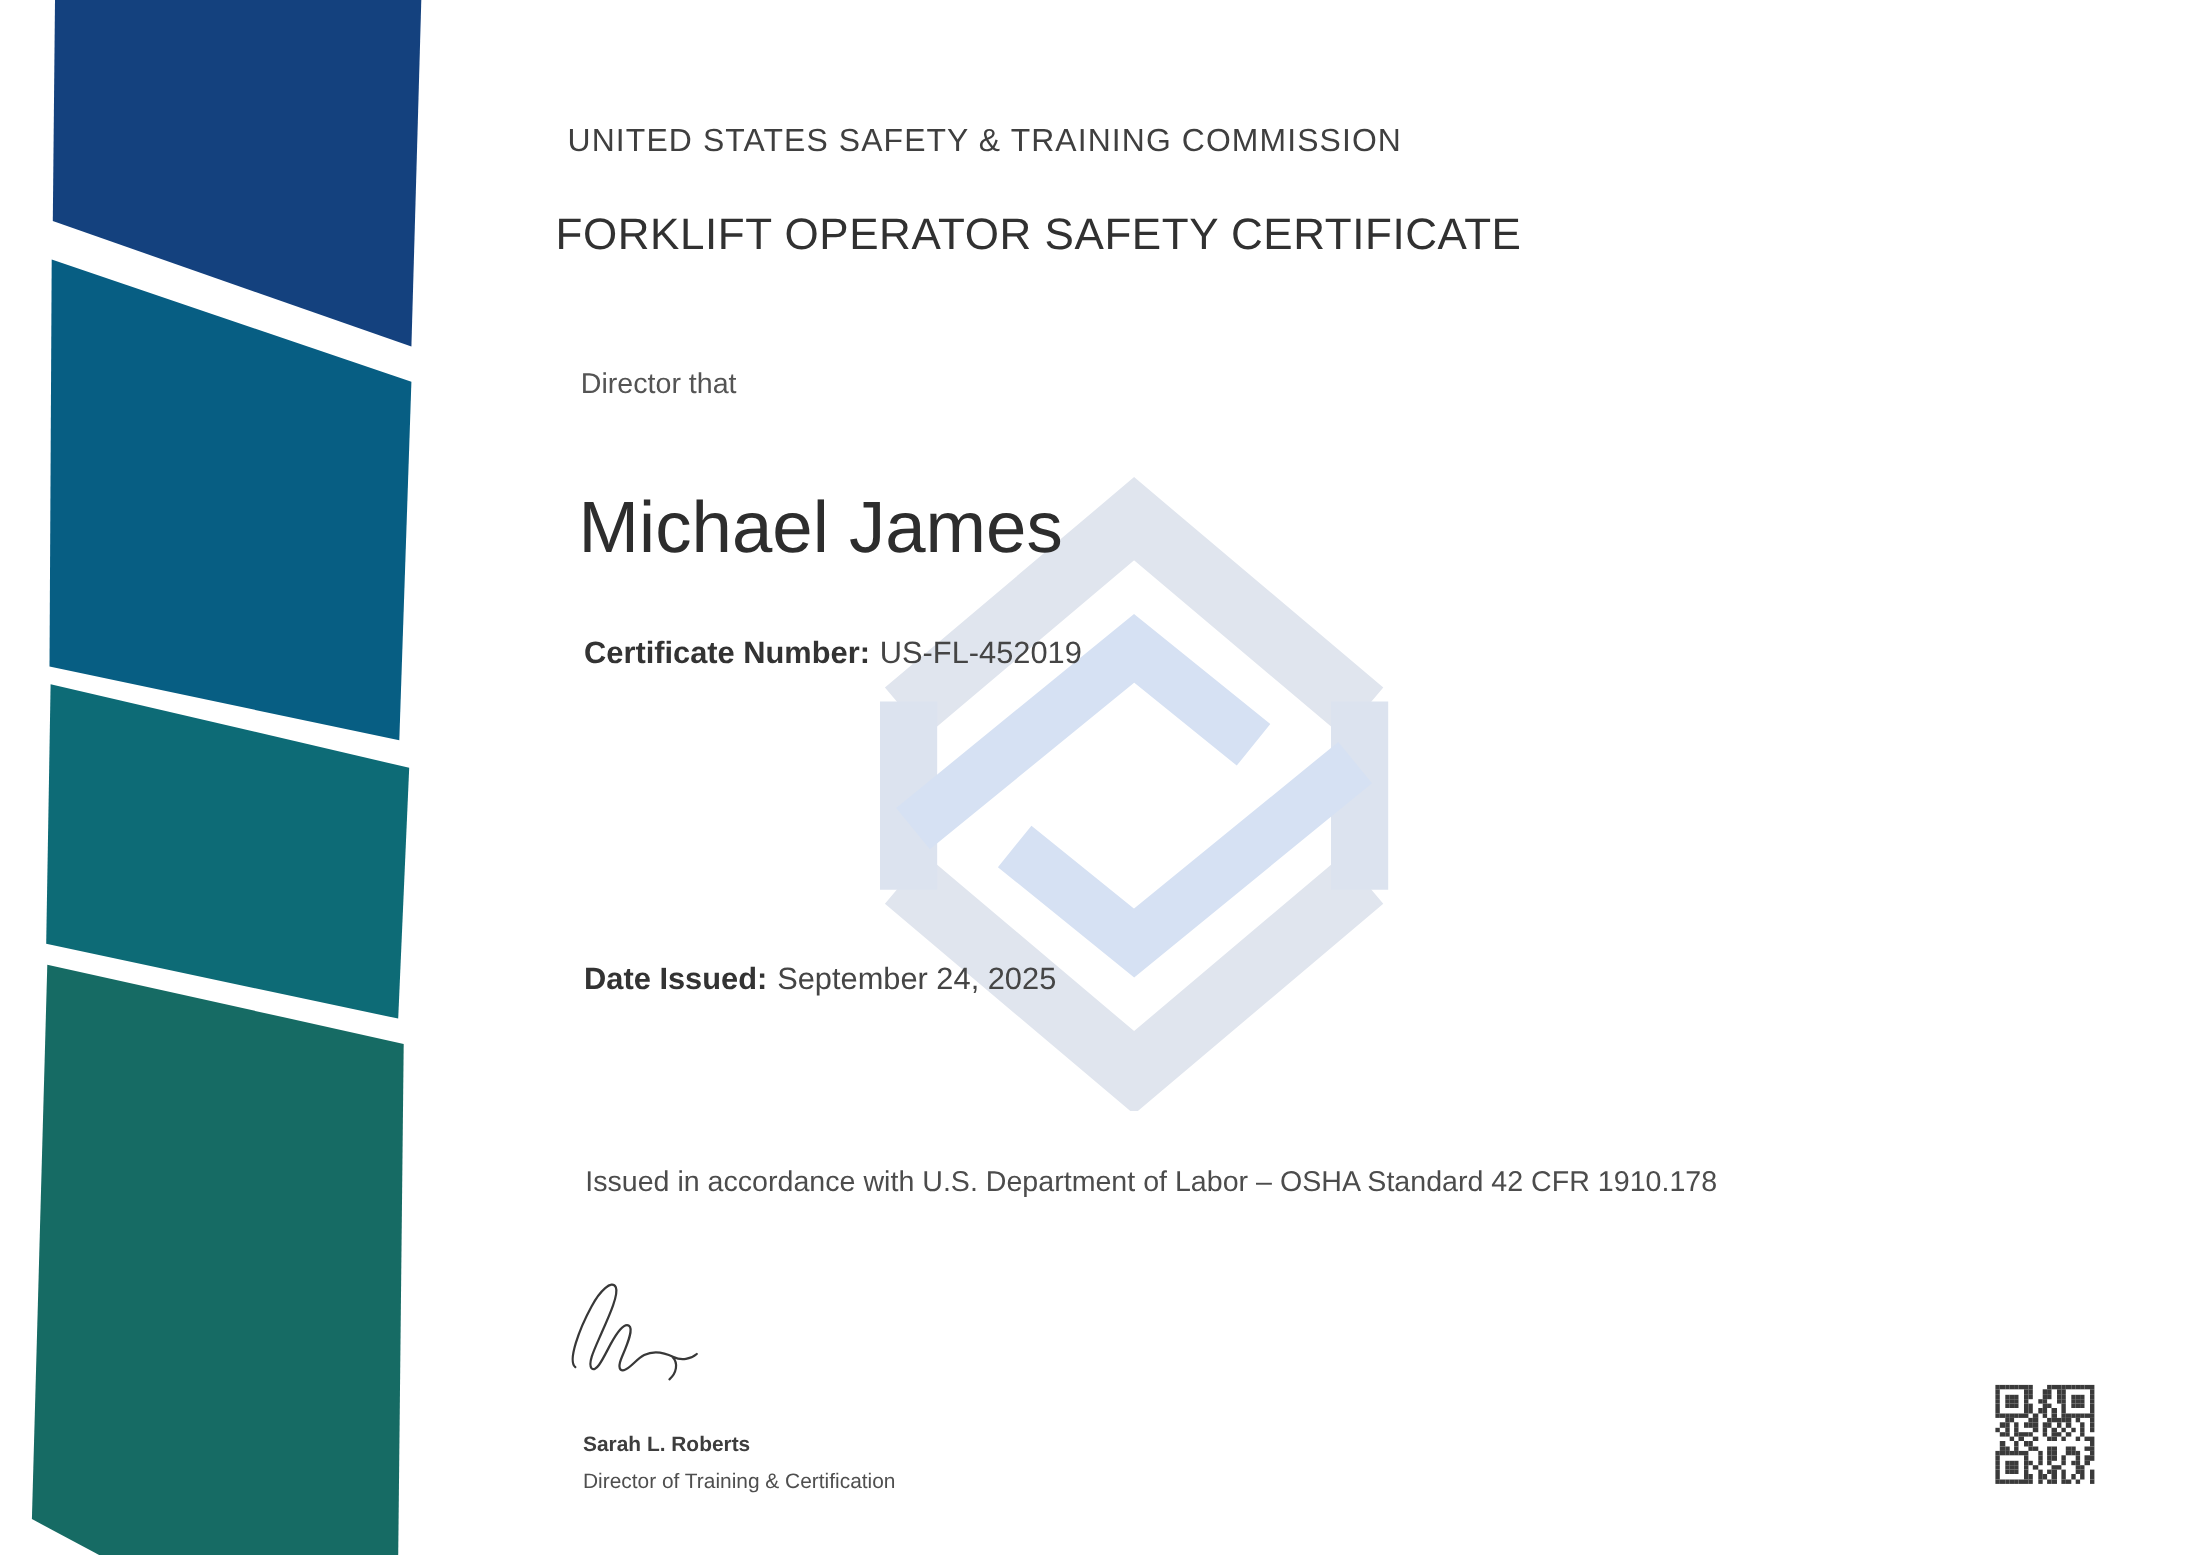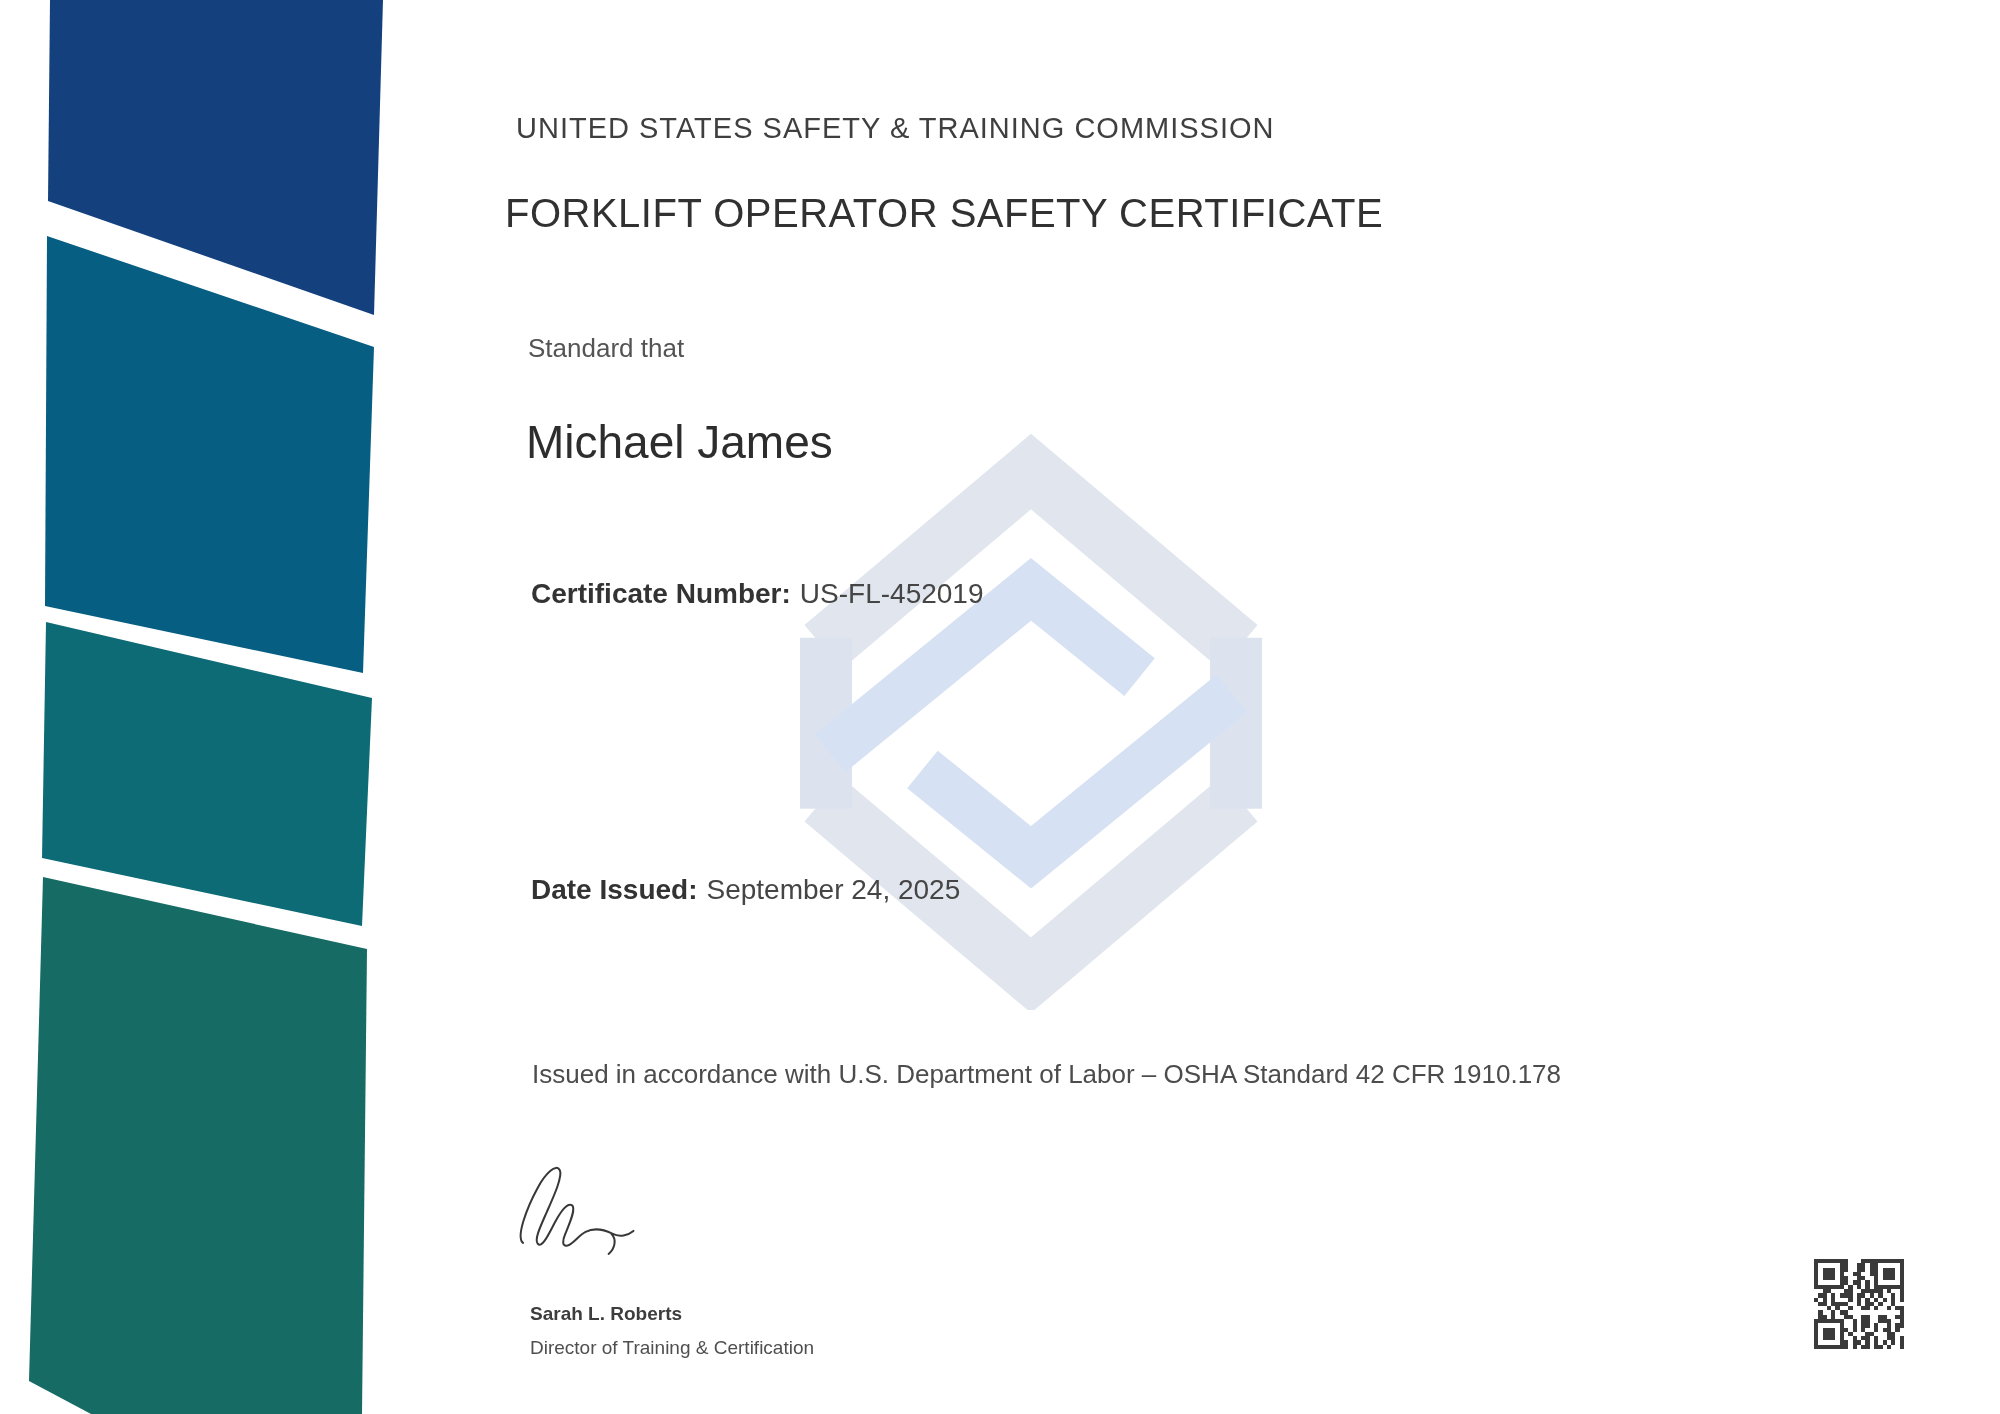--- a/index.html
+++ b/index.html
@@ -5,21 +5,21 @@
   html,body{margin:0;padding:0;background:#ffffff;}
   .page{
     position:relative;width:2000px;height:1414px;background:#ffffff;overflow:hidden;
     font-family:"Liberation Sans",sans-serif;color:#3c3c3c;
   }
   .layer{position:absolute;left:0;top:0;}
   .txt{position:absolute;white-space:nowrap;line-height:1.15;}
   .issuer{left:516px;top:112px;font-size:29px;letter-spacing:1px;color:#3f3f3f;}
   .cert-title{left:505px;top:190px;font-size:40px;letter-spacing:0.5px;color:#313131;}
   .certifies{left:528px;top:334px;font-size:26px;color:#545454;}
-  .recipient{left:526px;top:416px;font-size:46px;color:#2d2d2d;}
+  .recipient{left:526px;top:442px;font-size:66px;color:#2d2d2d;}
   .certnum{left:531px;top:578px;font-size:28px;color:#454545;}
   .completion{left:531px;top:684px;font-size:27px;color:#4c4c4c;}
   .course{left:531px;top:758px;font-size:28px;font-weight:bold;color:#383838;}
   .issued{left:531px;top:874px;font-size:28px;color:#454545;}
   .expiry{left:531px;top:946px;font-size:28px;color:#454545;}
   .accordance{left:532px;top:1060px;font-size:26px;color:#4c4c4c;}
   .lbl{font-weight:bold;color:#333333;margin-right:9px;}
   .sig-name{left:530px;top:1303px;font-size:19px;font-weight:bold;color:#3d3d3d;}
   .sig-title{left:530px;top:1337px;font-size:19px;color:#4f4f4f;}
   .signature-svg{position:absolute;left:512px;top:1148px;}
@@ -45,21 +45,21 @@
     <line x1="10" y1="89" x2="10" y2="163" stroke-width="25" stroke="#dce3ef"></line>
     <line x1="190" y1="89" x2="190" y2="163" stroke-width="25" stroke="#dce3ef"></line>
     <polyline points="13,139 100,68 147,106" fill="none" stroke-width="21" stroke="#d6e1f3"></polyline>
     <polyline points="187,113 100,184 53,146" fill="none" stroke-width="21" stroke="#d6e1f3"></polyline>
   </svg>
 
   <div class="txt issuer">UNITED STATES SAFETY &amp; TRAINING COMMISSION</div>
 
   <div class="txt cert-title">FORKLIFT OPERATOR SAFETY CERTIFICATE</div>
 
-  <div class="txt certifies">Standard that</div>
+  <div class="txt certifies">Director that</div>
 
   <div class="txt recipient">Michael James</div>
 
   <div class="txt certnum">
     <span class="lbl">Certificate Number:</span><span>US-FL-452019</span>
   </div>
 
 
 
   <div class="txt issued">

